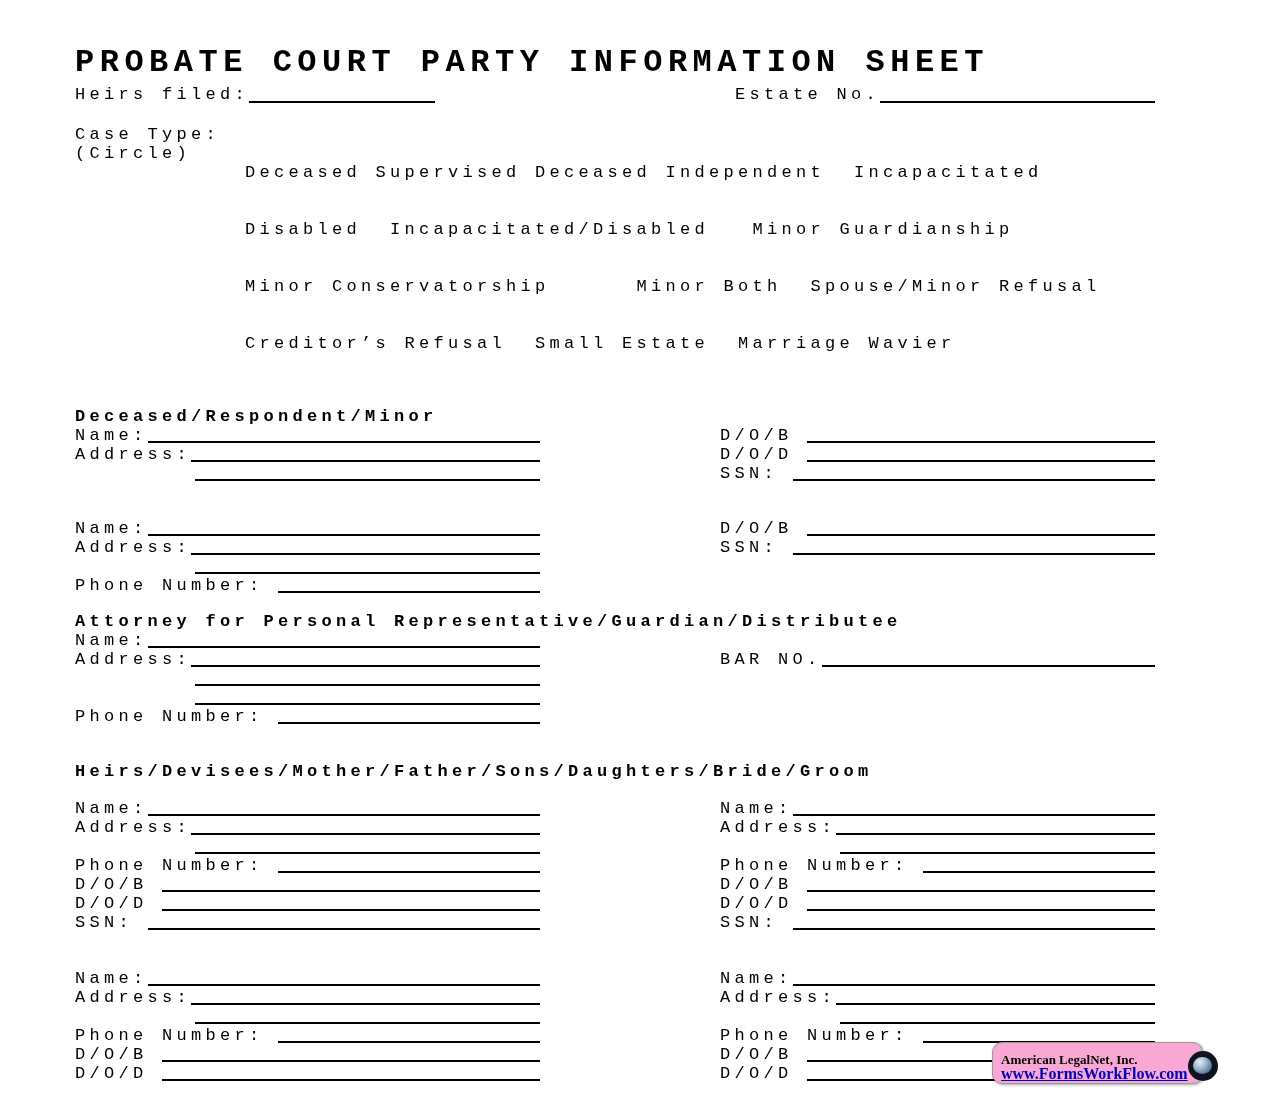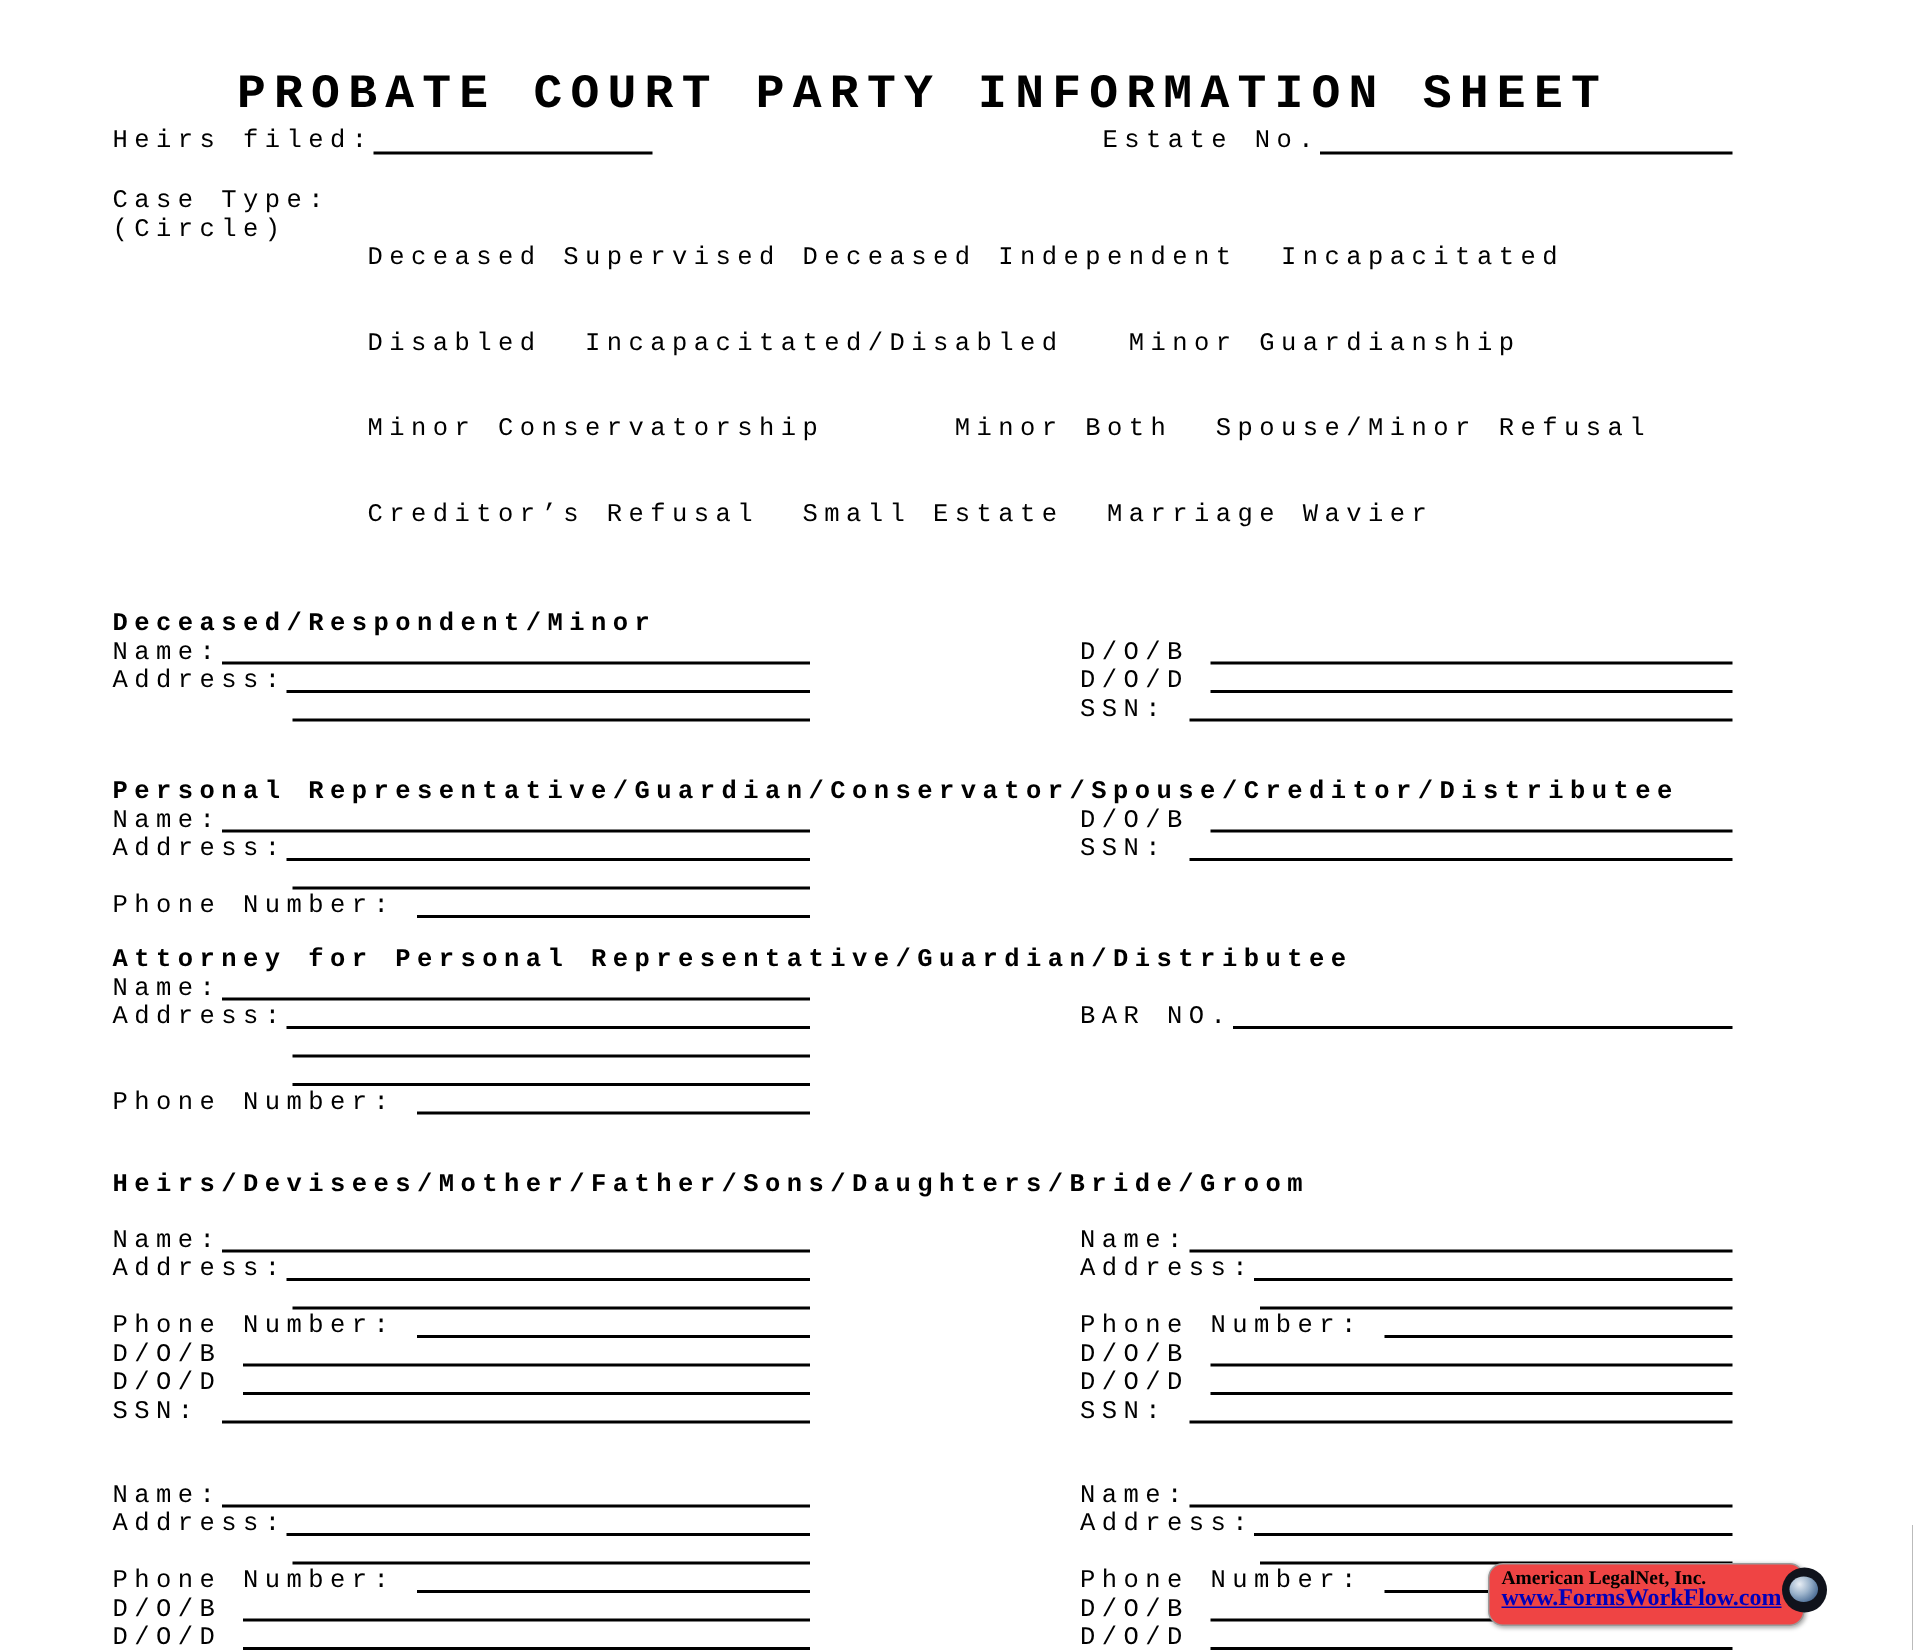--- a/index.html
+++ b/index.html
@@ -4,21 +4,21 @@
 <style>
   html,body{margin:0;padding:0;background:#888;}
   .page{
     position:relative;width:1275px;height:1100px;background:#ffffff;color:#000;
     font-family:"Liberation Mono",monospace;font-size:17px;letter-spacing:4.3px;
     overflow:hidden;margin:0 auto;
   }
   .content{position:absolute;left:75px;top:0;width:1080px;}
   .title{
     margin-top:44px;font-size:32px;font-weight:bold;letter-spacing:5.5px;
-    text-align:center;white-space:nowrap;line-height:38px;
+    text-align:left;white-space:nowrap;line-height:38px;
   }
   .date-row{display:flex;justify-content:space-between;margin-top:2px;height:21px;line-height:21px;}
   .date-field{width:360px;display:flex;}
   .estate-field{width:420px;display:flex;}
   .lbl{white-space:pre;}
   .ul{flex:1;border-bottom:2px solid #000;margin-bottom:2px;}
   .case{display:flex;margin-top:20px;line-height:19px;}
   .case-labels{width:170px;flex:0 0 170px;}
   .case-opts{white-space:pre;}
   .sec{margin-top:16px;}
@@ -28,22 +28,22 @@
   .col-r{width:435px;}
   .fl{display:flex;height:19px;line-height:19px;}
   .indent{padding-left:120px;}
   .spacer{height:19px;}
   .mt36{margin-top:36px;}
   .mt17{margin-top:17px;}
   .mt18{margin-top:18px;}
   .mt37{margin-top:37px;}
   .brand{
     position:absolute;right:72px;bottom:16px;width:198px;height:36px;
-    border:1px solid #9a9a9a;border-radius:10px;display:flex;align-items:flex-start;
-    box-shadow:1px 1px 3px rgba(0,0,0,0.35);background:#ef4444;padding:2px 3px 2px 8px;
+    border:1px solid #9a9a9a;border-radius:10px;display:flex;align-items:flex-end;
+    box-shadow:1px 1px 3px rgba(0,0,0,0.35);background:#f9a8d4;padding:2px 3px 2px 8px;
     letter-spacing:normal;
   }
   .brand-txt{flex:1;text-align:left;font-family:"Liberation Serif",serif;line-height:14px;}
   .brand-co{font-weight:bold;font-size:13px;color:#000;}
   .brand-url{font-size:16px;color:#0000bb;text-decoration:underline;font-weight:bold;}
   .globe{
     width:30px;height:30px;border-radius:50%;flex:0 0 30px;position:relative;
     background:#10131c;
   }
   .globe::after{
@@ -110,21 +110,20 @@
           </div>
           <div class="fl">
             <span class="lbl">SSN: </span>
             <span class="ul"></span>
           </div>
         </div>
       </div>
     </div>
 
     <div class="sec mt36">
-      <div class="sec-h">Personal Representative/Guardian/Conservator/Spouse/Creditor/Distributee</div>
       <div class="cols">
         <div class="col-l">
           <div class="fl">
             <span class="lbl">Name:</span>
             <span class="ul"></span>
           </div>
           <div class="fl">
             <span class="lbl">Address:</span>
             <span class="ul"></span>
           </div>

